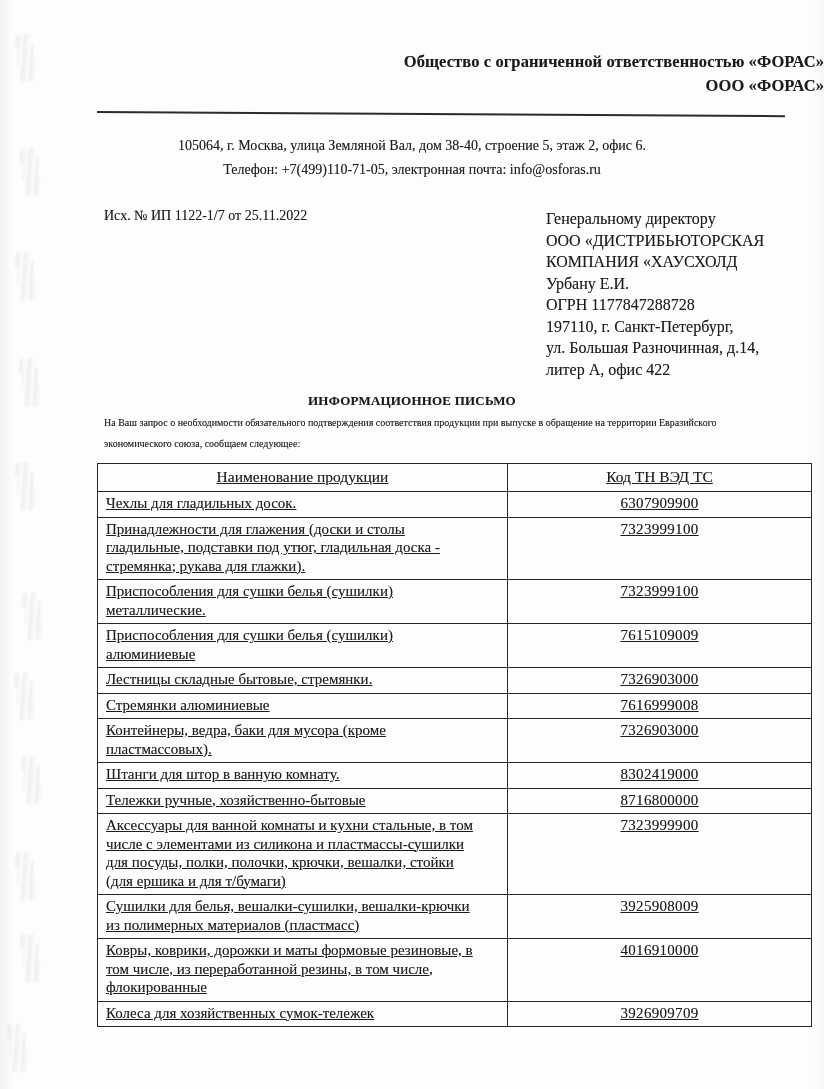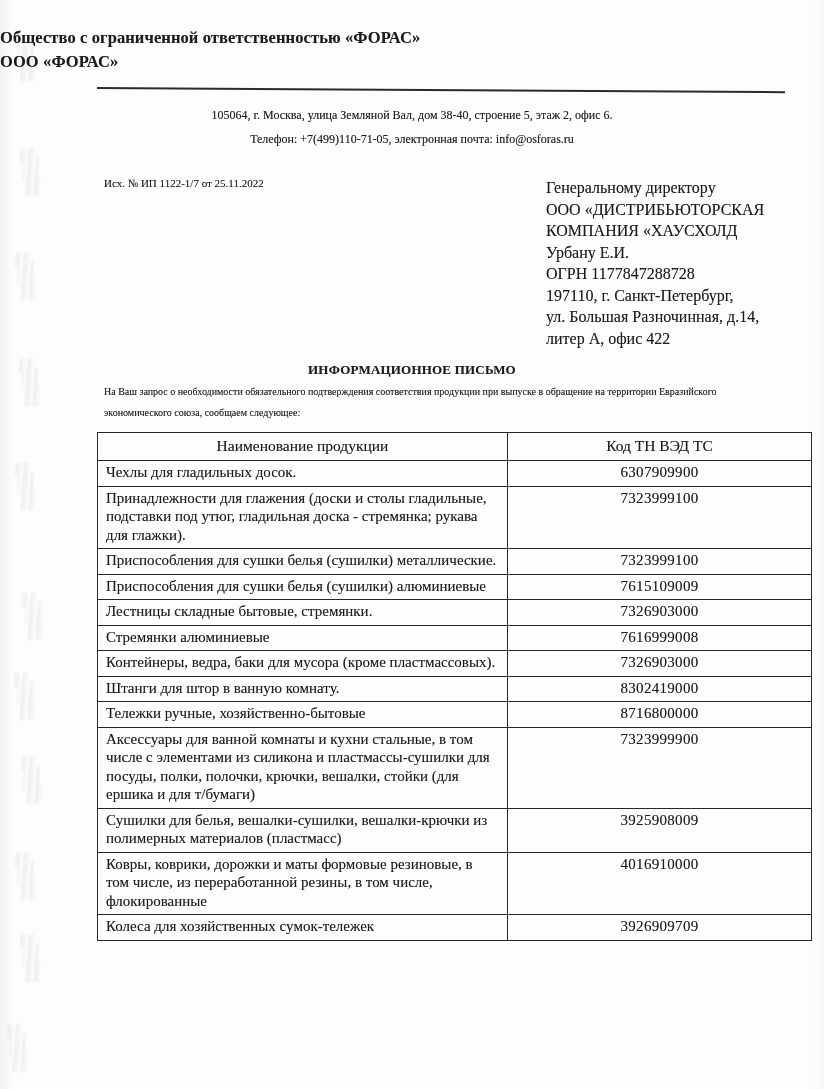--- a/index.html
+++ b/index.html
@@ -22,57 +22,58 @@
     position: absolute; left: 17px; width: 17px; height: 48px;
     background: repeating-linear-gradient(100deg,
       rgba(0,0,0,0) 0 2px, rgba(125,125,125,.55) 2px 3px,
       rgba(0,0,0,0) 3px 5px, rgba(140,140,140,.35) 5px 6px,
       rgba(0,0,0,0) 6px 8px);
     filter: blur(1.1px);
     opacity: .55;
     transform: rotate(-6deg);
   }
 
-  .letterhead { text-align: left; padding-top: 26px; }
+  .letterhead { text-align: right; padding-top: 50px; }
   .lh-line { font-weight: bold; font-size: 16.5px; line-height: 24px; letter-spacing: .1px; }
   .divider {
     width: 688px; margin: 13px 0 0 97px;
     border: 0; border-top: 2.2px solid #2b2b2b;
     transform: rotate(0.35deg); transform-origin: left center;
   }
-  .addr { text-align: center; font-size: 12px; line-height: 24px; margin-top: 14px; }
+  .addr { text-align: center; font-size: 14px; line-height: 24px; margin-top: 21px; }
 
   .ref-row {
     display: flex; justify-content: space-between; align-items: flex-start;
     margin: 26px 40px 0 104px;
   }
-  .ref { font-size: 11px; }
+  .ref { font-size: 14px; }
   .recipient { width: 238px; font-size: 16px; line-height: 21.5px; }
 
   .title { text-align: center; font-weight: bold; font-size: 13px; margin-top: 13px; letter-spacing: .2px; }
   .intro { margin: 3px 50px 0 104px; width: 672px; font-size: 10px; line-height: 21px; text-align: left; }
 
   table.products {
     margin: 9px 0 0 97px;
     border-collapse: collapse;
     width: 688px;
     table-layout: fixed;
     font-size: 15px;
   }
   table.products th, table.products td {
     border: 1.4px solid #262626;
     vertical-align: top;
+    text-decoration: underline;
   }
   th.col-name { width: 397px; }
   th.col-code { width: 291px; }
   table.products th {
     font-weight: normal; text-align: center; font-size: 15.5px;
     padding: 4px 6px 5px 6px;
   }
-  td.name-cell { padding: 2px 10px 4px 8px; line-height: 18.5px; }
+  td.name-cell { padding: 2px 28px 4px 8px; line-height: 18.5px; }
   td.code-cell { padding: 3px 6px 4px 6px; text-align: center; letter-spacing: .3px; }
 
   
   .content { text-shadow: 0 0 .5px rgba(40,40,40,.45); }
 </style>
 </head>
 <body>
 
 <div class="page">
 

